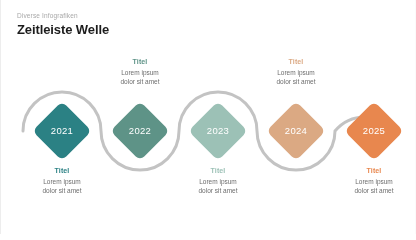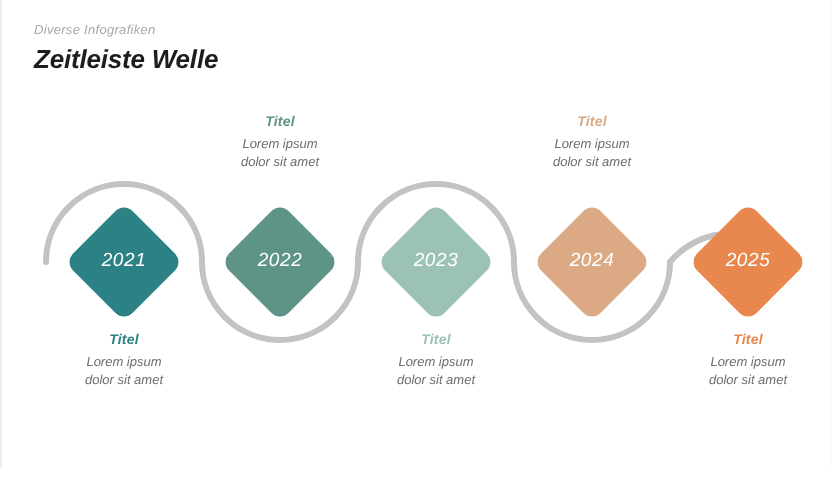--- a/index.html
+++ b/index.html
@@ -107,21 +107,21 @@
     font-size: 6.5px;
     color: #6d6d6d;
     line-height: 9px;
     margin-top: 1px;
     white-space: pre-line;
   }
 </style>
 </head>
 <body>
 
-<div id="slide" style="background: rgb(255, 255, 255); font-style: italic;">
+<div id="slide" style="background: rgb(255, 255, 255);">
 
   <div id="header">
     <div id="eyebrow">Diverse Infografiken</div>
     <div id="title">Zeitleiste Welle</div>
   </div>
 
   <svg id="wave" viewBox="0 0 416 234" preserveAspectRatio="none">
     <path id="wave-path" fill="none" stroke="#c3c3c3" stroke-width="3" stroke-linecap="round" d="M 22 131
              A 39 39 0 0 1 100 131
              A 39 39 0 0 0 178 131

